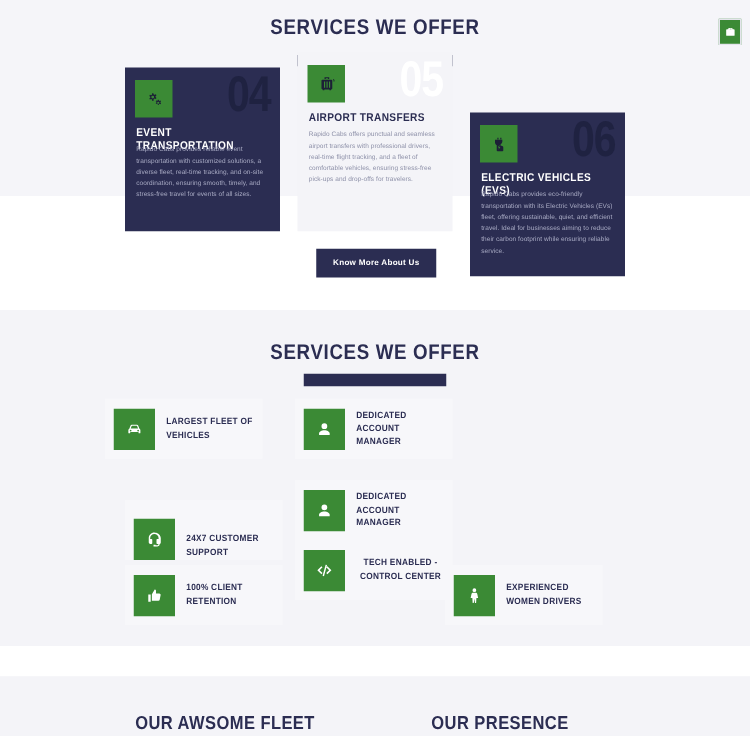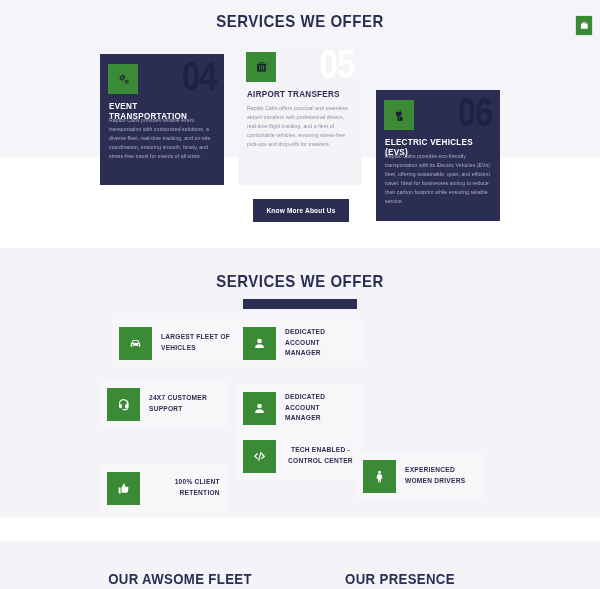--- a/index.html
+++ b/index.html
@@ -253,59 +253,59 @@
     <div class="svc-num">06</div>
     <div class="svc-name">ELECTRIC VEHICLES (EVS)</div>
     <div class="svc-desc">Rapido Cabs provides eco-friendly transportation with its Electric Vehicles (EVs) fleet, offering sustainable, quiet, and efficient travel. Ideal for businesses aiming to reduce their carbon footprint while ensuring reliable service.</div>
   </div>
 
   <button id="cta-button">Know More About Us</button>
 
   <div id="title-2" class="section-title">SERVICES WE OFFER</div>
   <div id="underline-2" class="title-underline"></div>
 
-  <div class="feat-card" style="left:112px; top:319px;justify-content:space-between;">
+  <div class="feat-card" style="left:84px; top:319px;justify-content:space-between;">
     <div class="feat-icon">
       <svg viewBox="0 0 24 24">
           <path d="M5.5 11.2 7 7.4A1.9 1.9 0 0 1 8.8 6.2h6.4a1.9 1.9 0 0 1 1.8 1.2l1.5 3.8c.7.3 1.2 1 1.2 1.8v3.3c0 .4-.3.7-.7.7h-1c-.4 0-.7-.3-.7-.7v-.8H6.7v.8c0 .4-.3.7-.7.7H5c-.4 0-.7-.3-.7-.7V13c0-.8.5-1.5 1.2-1.8zm1.8-.4h9.4l-1.1-2.9a.6.6 0 0 0-.6-.4H9a.6.6 0 0 0-.6.4zM7.2 12.4a1.1 1.1 0 1 0 0 2.2 1.1 1.1 0 0 0 0-2.2zm9.6 0a1.1 1.1 0 1 0 0 2.2 1.1 1.1 0 0 0 0-2.2z"></path>
         </svg>
     </div>
     <div class="feat-label">LARGEST FLEET OF VEHICLES</div>
   </div>
 
   <div class="feat-card" style="left:236px; top:319px;">
     <div class="feat-icon">
       <svg viewBox="0 0 24 24">
           <path d="M12 4.2a3.7 3.7 0 1 1 0 7.4 3.7 3.7 0 0 1 0-7.4zM12 13c3.6 0 6.8 1.9 6.8 4.1v2.2H5.2v-2.2c0-2.2 3.2-4.1 6.8-4.1z"></path>
         </svg>
     </div>
     <div class="feat-label">DEDICATED ACCOUNT MANAGER</div>
   </div>
 
 
-  <div class="feat-card" style="left:100px; top:380px;">
+  <div class="feat-card" style="left:100px; top:400px;align-items:flex-end;">
     <div class="feat-icon">
       <svg viewBox="0 0 24 24">
           <path d="M12 3.2c-4 0-7.2 3.2-7.2 7.2v5.3c0 1.2 1 2.2 2.2 2.2h1.3c.6 0 1-.4 1-1v-4.3c0-.6-.4-1-1-1H6.6v-1.2A5.4 5.4 0 0 1 12 5a5.4 5.4 0 0 1 5.4 5.4v1.2h-1.7c-.6 0-1 .4-1 1v4.3c0 .6.4 1 1 1h1.4v.3c0 .7-.6 1.3-1.3 1.3h-2.3v-.5h-2.6v2h4.9a3.1 3.1 0 0 0 3.1-3.1 2.2 2.2 0 0 0 1.3-2v-5.3c0-4-3.2-7.2-7.2-7.2z"></path>
         </svg>
     </div>
     <div class="feat-label">24X7 CUSTOMER SUPPORT</div>
   </div>
 
   <div class="feat-card" style="left:236px; top:384px;">
     <div class="feat-icon">
       <svg viewBox="0 0 24 24">
           <path d="M12 4.2a3.7 3.7 0 1 1 0 7.4 3.7 3.7 0 0 1 0-7.4zM12 13c3.6 0 6.8 1.9 6.8 4.1v2.2H5.2v-2.2c0-2.2 3.2-4.1 6.8-4.1z"></path>
         </svg>
     </div>
     <div class="feat-label">DEDICATED ACCOUNT MANAGER</div>
   </div>
 
 
-  <div class="feat-card" style="left:100px; top:464px;text-align:right;">
+  <div class="feat-card" style="left:100px; top:452px;">
     <div class="feat-icon">
       <svg viewBox="0 0 24 24">
           <path d="M4.2 10.4h3.1v9.4H4.2zM8.8 10.2 12.4 4c.9 0 1.7.8 1.7 1.7v3.5h4.2c1.1 0 1.9 1 1.7 2l-1.2 6.1a1.8 1.8 0 0 1-1.7 1.4H8.8z"></path>
         </svg>
     </div>
     <div class="feat-label">100% CLIENT RETENTION</div>
   </div>
 
   <div class="feat-card" style="left:236px; top:432px;text-align:center;">
     <div class="feat-icon">

